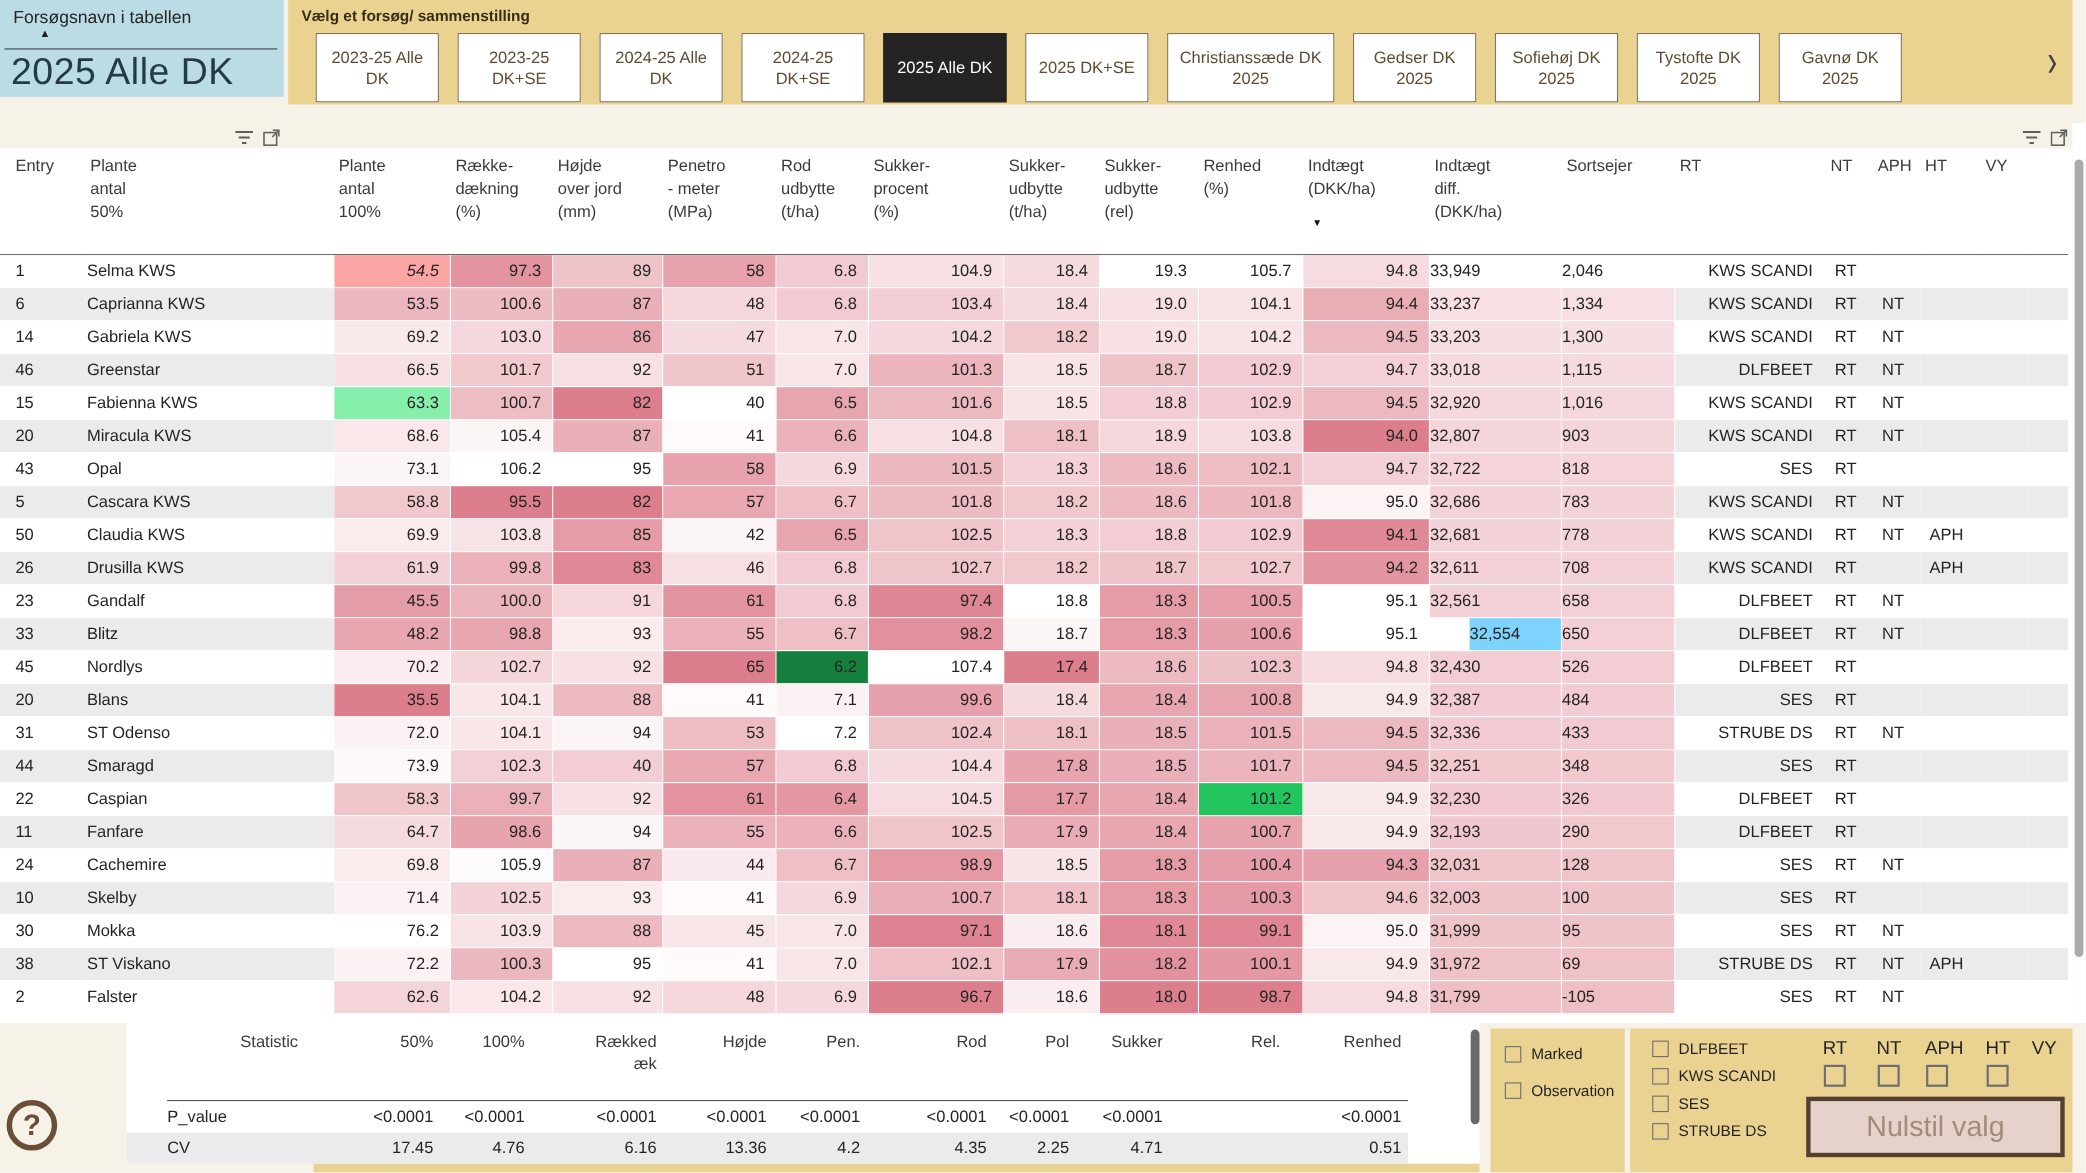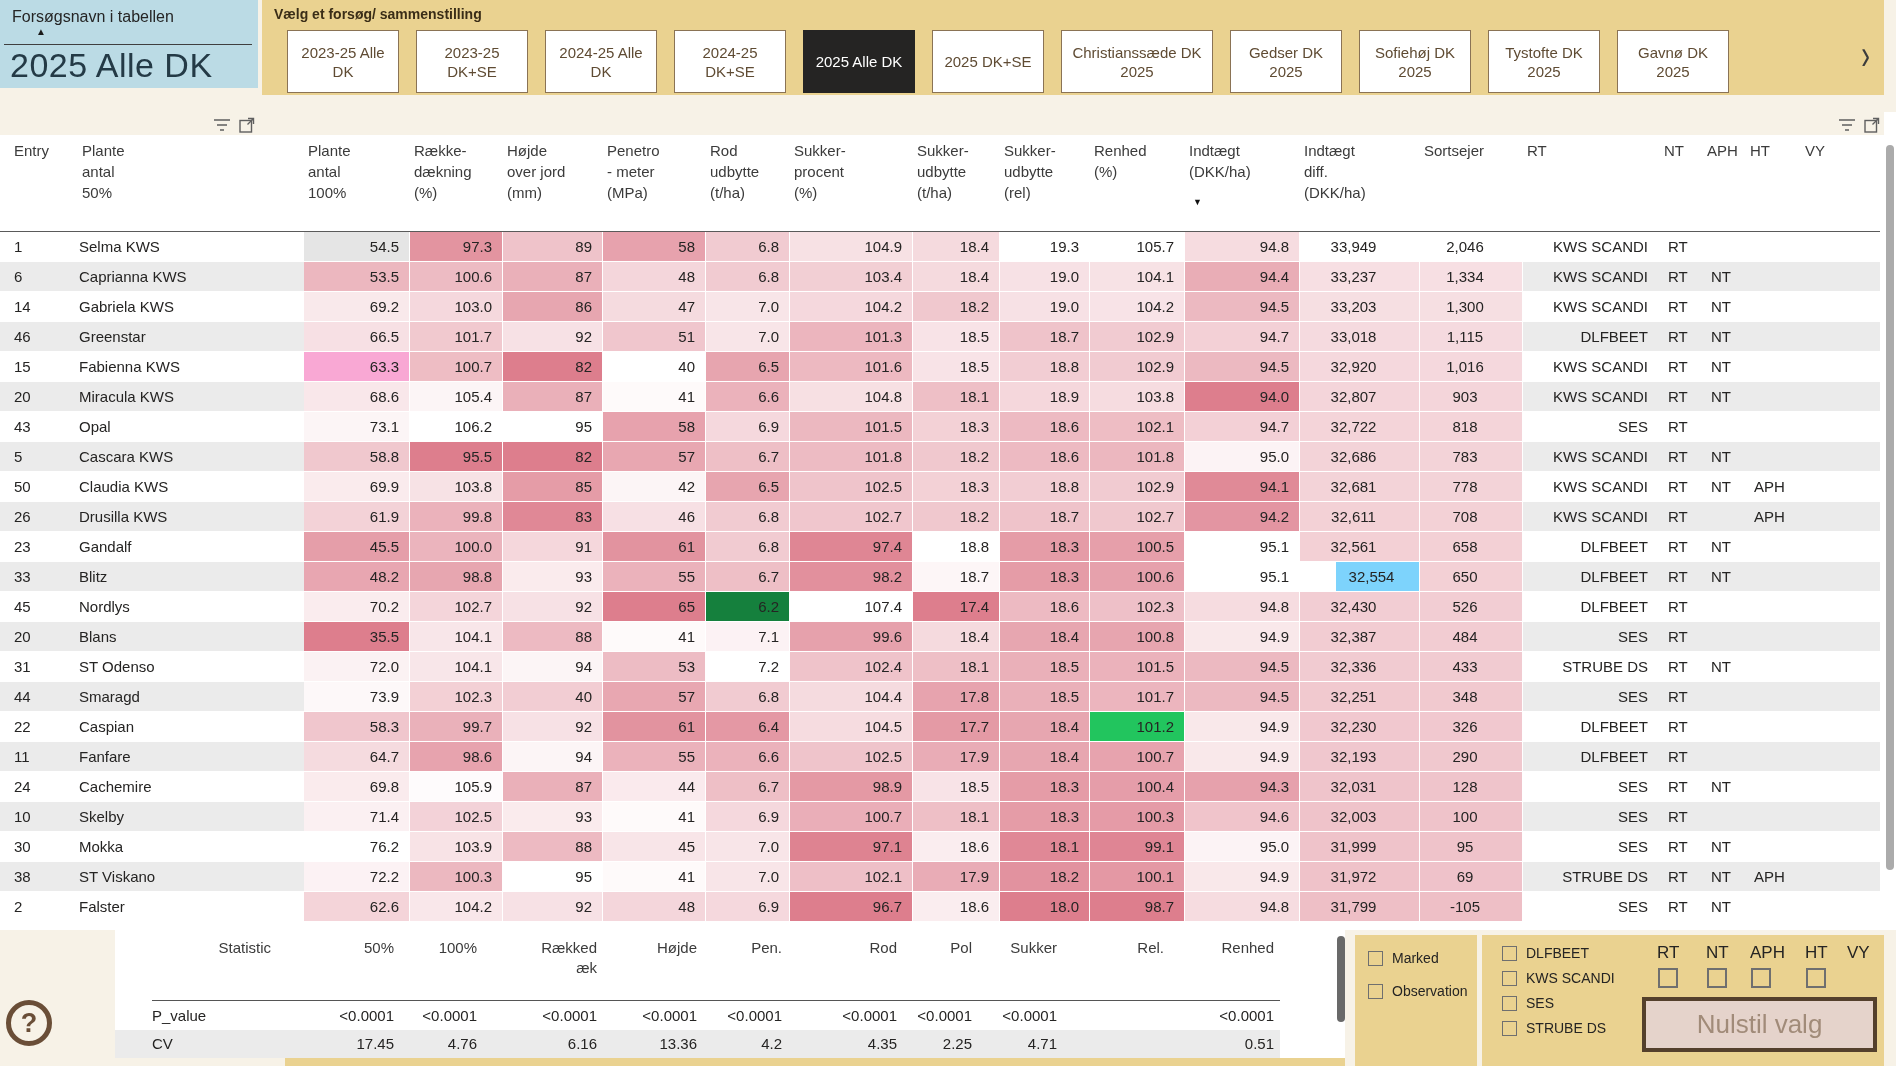--- a/index.html
+++ b/index.html
@@ -36,21 +36,21 @@
   .th { padding-top:5px; padding-left:4px; font-size:15px; line-height:21px; color:#3b3b3b; cursor:pointer; position:relative; }
   .th.c-entry { padding-left:14px; }
   .th.c-namn { padding-left:1px; }
   .th .sort-arrow { display:block; font-size:9px; color:#111; margin-top:10px; margin-left:4px; }
   .tbody { position:absolute; left:0; top:97px; width:1880px; }
   .tr { height:30px; cursor:pointer; }
   .td { font-size:15px; line-height:29px; color:#252423; white-space:nowrap; overflow:hidden; border-bottom:1px solid #fff; }
   .td.num { text-align:right; padding-right:10px; border-right:1px solid #fff; }
   .td.c-entry { padding-left:14px; }
   .td.c-namn { padding-left:1px; }
-  .td.c-indtaegt, .td.c-diff { text-align:center; padding-right:12px; border-right:1px solid #fff; }
+  .td.c-indtaegt, .td.c-diff { text-align:left; padding-right:12px; border-right:1px solid #fff; }
   .td.c-sortsejer { text-align:right; padding-right:12px; }
   .td.trait { padding-left:8px; }
 
   .vscroll-track { position:absolute; left:1884px; top:112px; width:12px; height:818px; background:#fff; }
   .vscroll-thumb { position:absolute; left:2px; top:33px; width:8px; height:725px; background:#ABABAB; border-radius:4px; cursor:pointer; }
 
   
   .stats-card { position:absolute; left:115px; top:930px; width:1230px; height:128px; background:#fff; }
   .stats-grid { display:grid; grid-template-columns:162px 123px 83px 120px 100px 85px 115px 75px 85px 107px 110px; }
   .stats-head { position:absolute; left:0; top:8px; width:1165px; }
@@ -210,21 +210,21 @@
           <span style="display: block;">HT</span>
         </div>
         <div class="th c-vy">
           <span style="display: block;">VY</span>
         </div>
       </div>
     <div class="tbody" id="tbody">
         <div class="tr grid20">
           <div class="td c-entry" style="background: rgb(255, 255, 255);">1</div>
           <div class="td c-namn" style="background: rgb(255, 255, 255);">Selma KWS</div>
-          <div class="td c-plante50 num" style="background: #e5e5e5;">54.5</div>
+          <div class="td c-plante50 num" style="background: #fca5a5; font-style: italic;">54.5</div>
           <div class="td c-plante100 num" style="background: rgb(227, 148, 160);">97.3</div>
           <div class="td c-raekke num" style="background: rgb(239, 195, 202);">89</div>
           <div class="td c-hojde num" style="background: rgb(231, 162, 173);">58</div>
           <div class="td c-pen num" style="background: rgb(241, 203, 209);">6.8</div>
           <div class="td c-rod num" style="background: rgb(247, 225, 228);">104.9</div>
           <div class="td c-sukkerpct num" style="background: rgb(245, 218, 222);">18.4</div>
           <div class="td c-sukker_tha num" style="background: rgb(255, 255, 255);">19.3</div>
           <div class="td c-sukker_rel num" style="background: rgb(255, 255, 255);">105.7</div>
           <div class="td c-renhed num" style="background: rgb(246, 220, 224);">94.8</div>
           <div class="td c-indtaegt num" style="background: rgb(255, 255, 255);">33,949</div>
@@ -298,21 +298,21 @@
           <div class="td c-sortsejer" style="background: rgb(235, 235, 235);">DLFBEET</div>
           <div class="td c-rt trait" style="background: rgb(235, 235, 235);">RT</div>
           <div class="td c-nt trait" style="background: rgb(235, 235, 235);">NT</div>
           <div class="td c-aph trait" style="background: rgb(235, 235, 235);"></div>
           <div class="td c-ht trait" style="background: rgb(235, 235, 235);"></div>
           <div class="td c-vy trait" style="background: rgb(235, 235, 235);"></div>
         </div>
         <div class="tr grid20">
           <div class="td c-entry" style="background: rgb(255, 255, 255);">15</div>
           <div class="td c-namn" style="background: rgb(255, 255, 255);">Fabienna KWS</div>
-          <div class="td c-plante50 num" style="background: #f9a8d4;">63.3</div>
+          <div class="td c-plante50 num" style="background: #86efac;">63.3</div>
           <div class="td c-plante100 num" style="background: rgb(238, 189, 196);">100.7</div>
           <div class="td c-raekke num" style="background: rgb(221, 126, 141);">82</div>
           <div class="td c-hojde num" style="background: rgb(255, 255, 255);">40</div>
           <div class="td c-pen num" style="background: rgb(231, 165, 175);">6.5</div>
           <div class="td c-rod num" style="background: rgb(237, 185, 193);">101.6</div>
           <div class="td c-sukkerpct num" style="background: rgb(248, 227, 231);">18.5</div>
           <div class="td c-sukker_tha num" style="background: rgb(242, 205, 211);">18.8</div>
           <div class="td c-sukker_rel num" style="background: rgb(241, 203, 209);">102.9</div>
           <div class="td c-renhed num" style="background: rgb(236, 185, 193);">94.5</div>
           <div class="td c-indtaegt num" style="background: rgb(245, 216, 221);">32,920</div>

